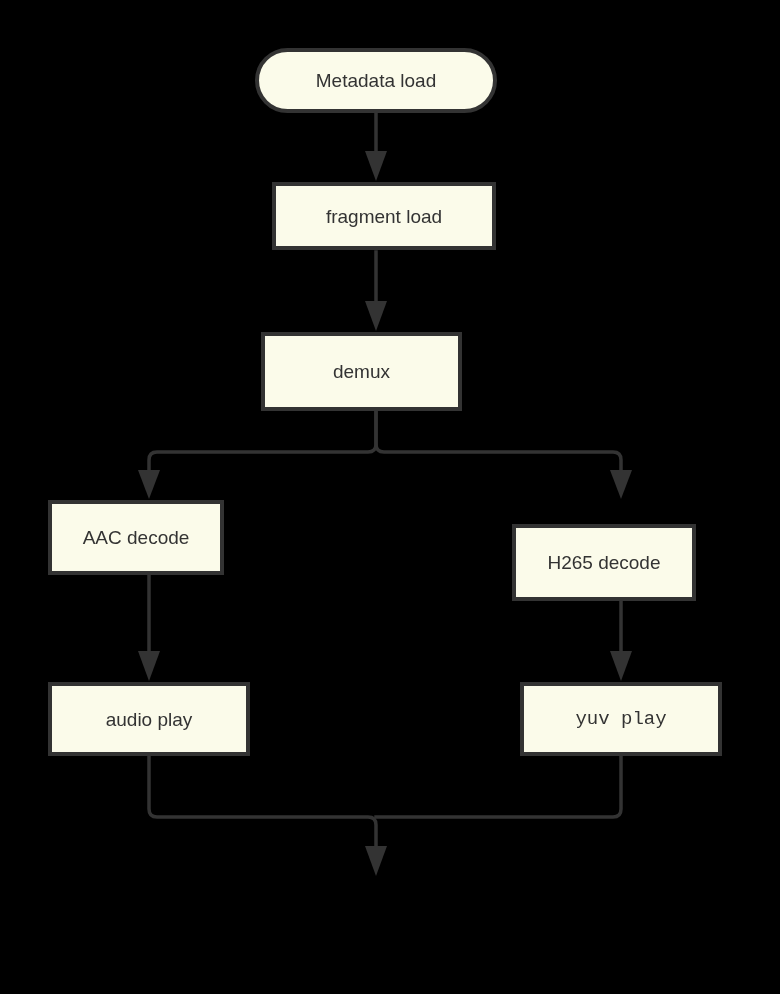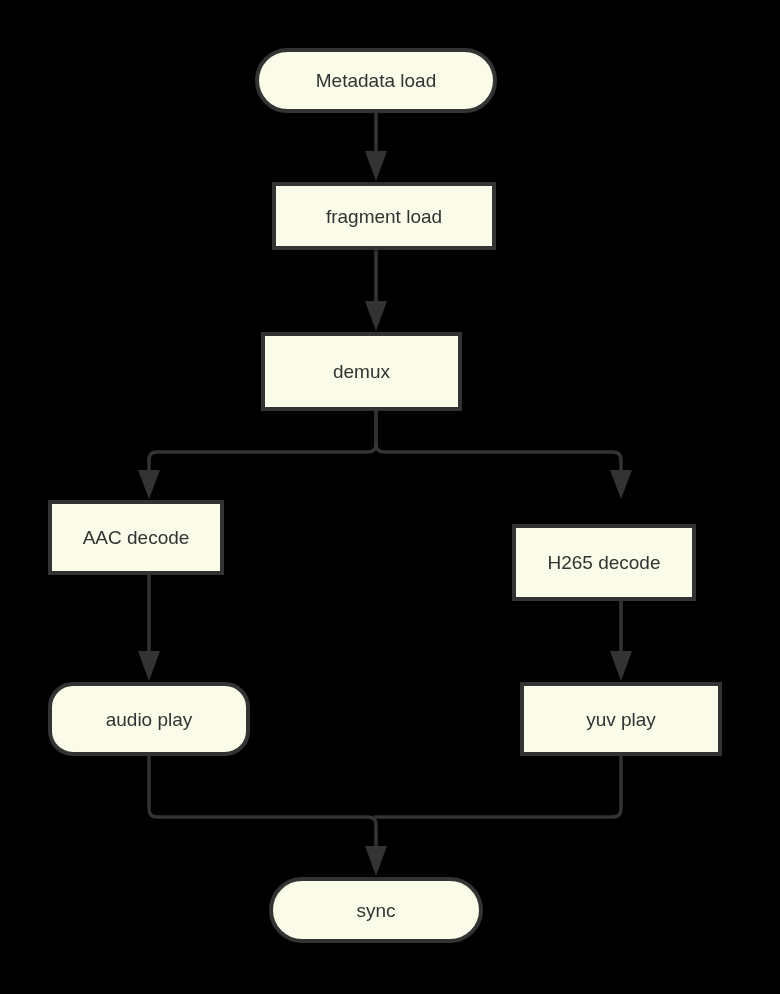--- a/index.html
+++ b/index.html
@@ -46,22 +46,22 @@
     white-space:nowrap;
   }
   .node.stadium{border-radius:33px;}
   .node.rect{border-radius:0;}
   
   #n-metadata{left:255px;top:48px;width:242px;height:65px;}
   #n-fragment{left:272px;top:182px;width:224px;height:68px;}
   #n-demux{left:261px;top:332px;width:201px;height:79px;justify-content:center;}
   #n-aac{left:48px;top:500px;width:176px;height:75px;}
   #n-h265{left:512px;top:500px;width:184px;height:77px;margin-top:24px;}
-  #n-audio{left:48px;top:682px;width:202px;height:74px;border-radius:25px;}
-  #n-yuv{left:520px;top:682px;width:202px;height:74px;}
+  #n-audio{left:48px;top:682px;width:202px;height:74px;}
+  #n-yuv{left:520px;top:682px;width:202px;height:74px;font-family:Liberation Mono, monospace;}
   #n-sync{left:269px;top:877px;width:214px;height:66px;}
 </style>
 </head>
 <body>
 
 <div class="canvas">
 
   <svg class="edges" width="780" height="994" viewBox="0 0 780 994" aria-hidden="true">
 
     <g>
@@ -125,17 +125,14 @@
   </div>
 
   <div class="node rect" id="n-audio">
     <span>audio play</span>
   </div>
 
   <div class="node rect" id="n-yuv">
     <span>yuv play</span>
   </div>
 
-  <div class="node stadium" id="n-sync">
-    <span>sync</span>
-  </div>
 
 </div>
 
 </body></html>

